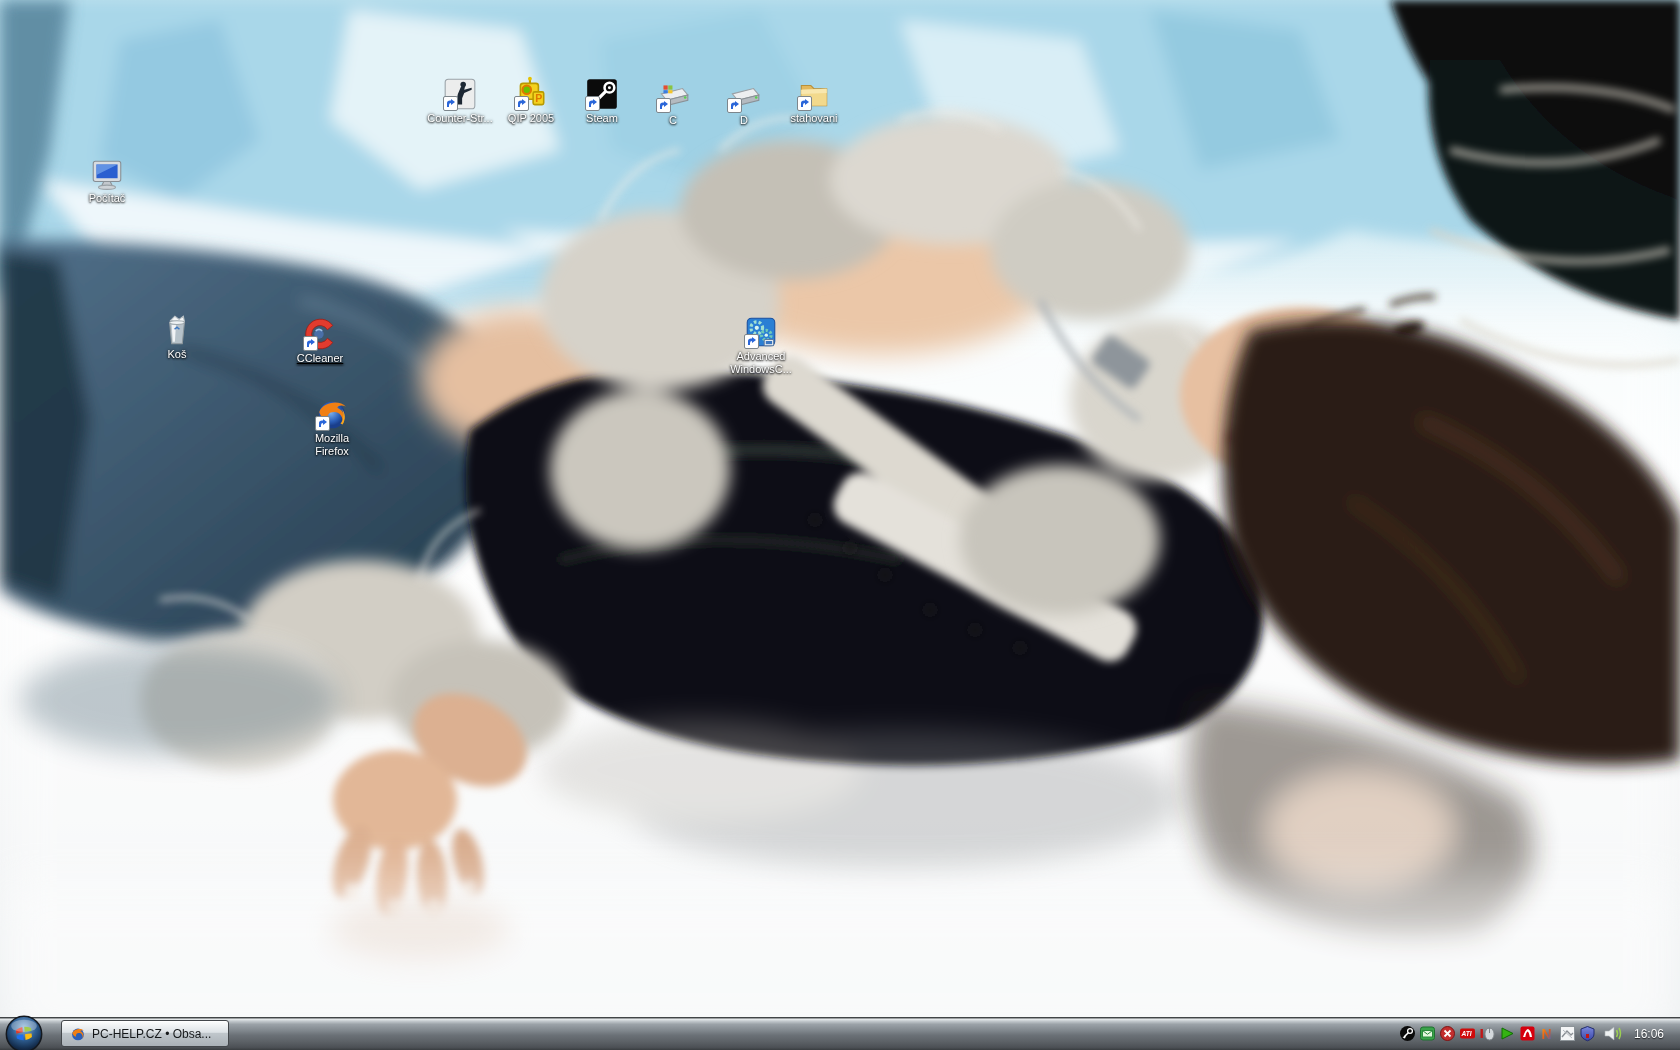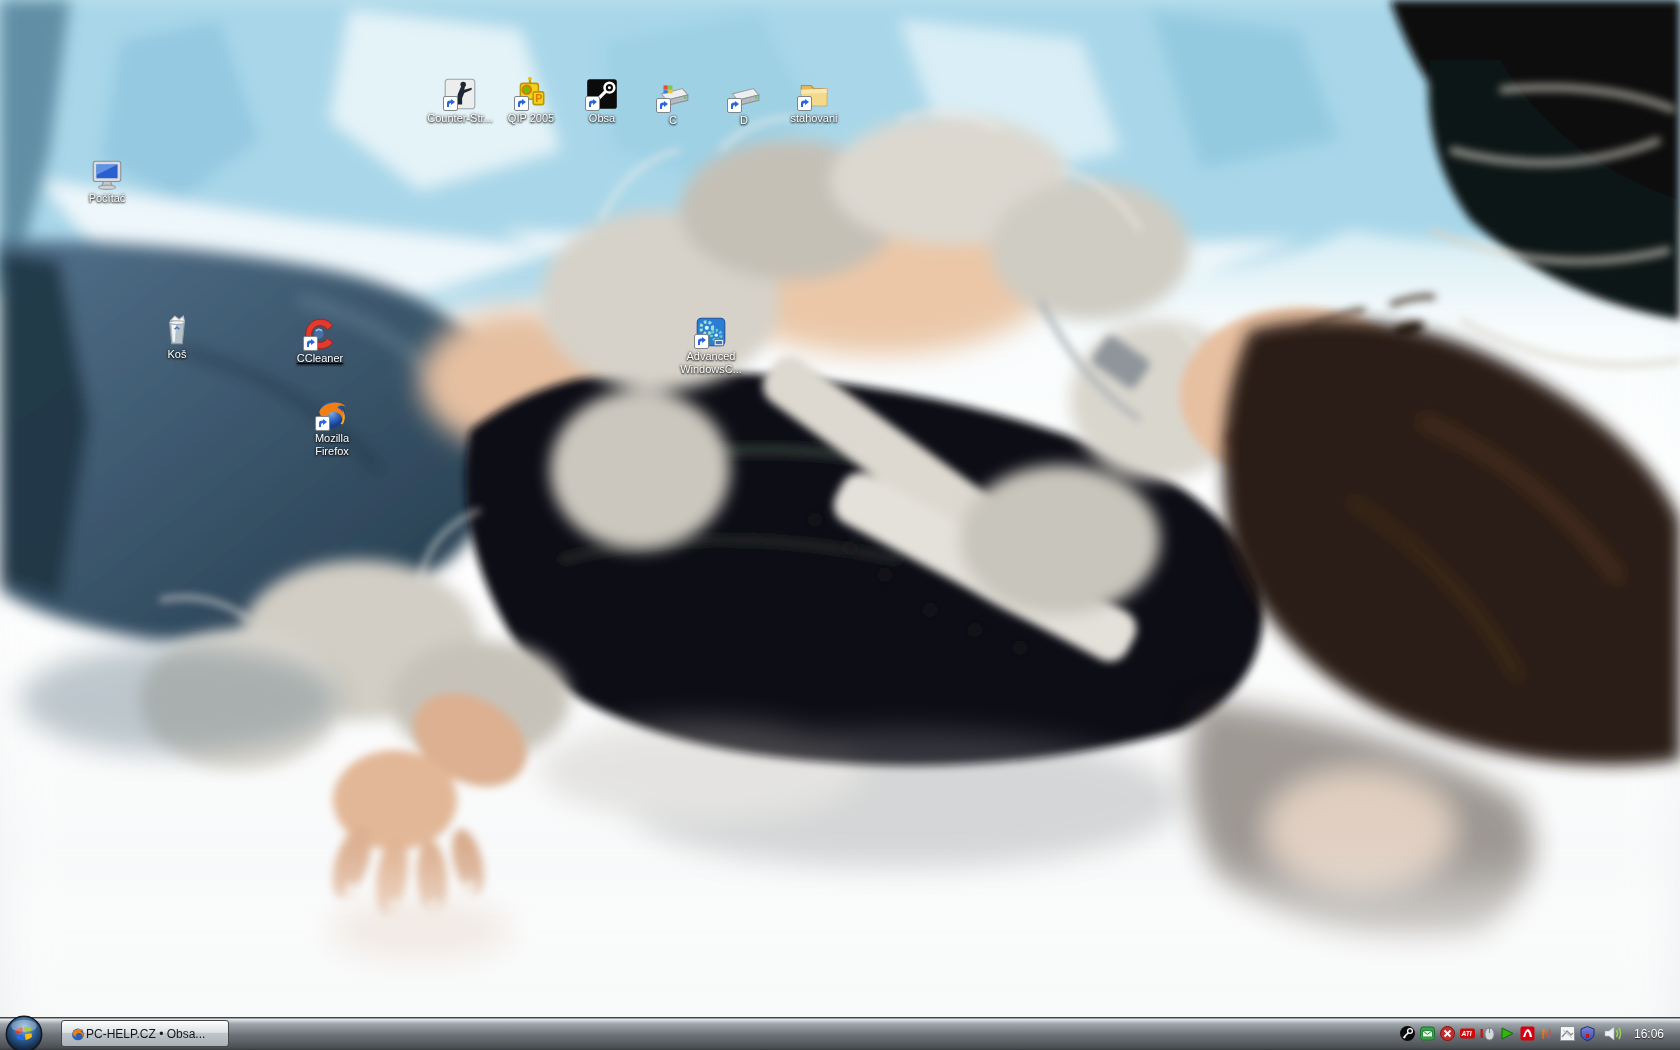--- a/index.html
+++ b/index.html
@@ -22,21 +22,21 @@
 
   
   .taskbar{position:absolute;left:0;bottom:0;width:1680px;height:33px;z-index:20;
     background:linear-gradient(to bottom,#3c4042 0,#45494b 3%,#eceff1 6%,#c6ccd0 12%,
       #9ba2a8 22%,#82898f 40%,#6b7177 55%,#5c6166 75%,#4c5055 92%,#393d40 100%);
     display:flex;align-items:center;}
   .start-button{width:38px;height:38px;margin-left:5px;margin-top:-4px;flex:0 0 auto;
     cursor:pointer;position:relative;top:2px;}
   .start-button svg{width:38px;height:38px;display:block;}
   .task-button{margin-left:18px;height:25px;width:150px;display:flex;align-items:center;
-    padding:0 8px;border:1px solid #43474b;border-radius:3px;cursor:pointer;
+    gap:6px;padding:0 8px;border:1px solid #43474b;border-radius:3px;cursor:pointer;
     background:linear-gradient(to bottom,#fdfefe,#dde2e6 45%,#bfc6cb 50%,#aab1b7 100%);
     box-shadow:inset 0 1px 0 rgba(255,255,255,.85);}
   .task-button .tb-icon{width:16px;height:16px;flex:0 0 auto;}
   .task-button .tb-label{font-size:12px;color:#15181a;white-space:nowrap;overflow:hidden;
     text-overflow:ellipsis;}
   .tray{margin-left:auto;display:flex;align-items:center;gap:3px;padding-right:10px;}
   .tray-icon{width:17px;height:17px;flex:0 0 auto;cursor:pointer;}
   .tray-icon svg{width:17px;height:17px;display:block;}
   .volume{width:22px;height:17px;margin-left:4px;cursor:pointer;}
   .volume svg{width:22px;height:17px;display:block;}
@@ -250,21 +250,21 @@
         <circle cx="24" cy="11" r="1.4" fill="#fff"></circle>
         <path d="M20.5,14.5 L12,23" stroke="#fff" stroke-width="3"></path>
         <path d="M8,24 L15,21 L13,26 Z" fill="#fff"></path>
       </svg>
       <span class="shortcut-badge">
         <svg viewBox="0 0 11 11">
             <path d="M2,9 L2,5 Q2,2.5 5,2.5 L6,2.5 L6,1 L10,4 L6,7 L6,5 Q4,5 4,7 L4,9 Z" fill="#2a66d9"></path>
           </svg>
       </span>
     </div>
-    <div class="icon-label">Obsa</div>
+    <div class="icon-label">Steam</div>
   </div>
 
   <div class="desktop-icon" style="left:625px;top:78px;">
     <div class="icon-art">
       <svg viewBox="0 0 34 34">
         <polygon points="6,15 26,10 31,16 11,21" fill="#eceef0" stroke="#9aa0a5"></polygon>
         <polygon points="11,21 31,16 31,21 11,26" fill="#b4bac0" stroke="#8a9196"></polygon>
         <circle cx="28.5" cy="18.5" r="1.2" fill="#57d14f"></circle>
         <rect x="8" y="7" width="4" height="4" fill="#e34f2f"></rect>
           <rect x="12.5" y="7" width="4" height="4" fill="#8ac440"></rect>
@@ -357,21 +357,21 @@
       </svg>
       <span class="shortcut-badge">
         <svg viewBox="0 0 11 11">
             <path d="M2,9 L2,5 Q2,2.5 5,2.5 L6,2.5 L6,1 L10,4 L6,7 L6,5 Q4,5 4,7 L4,9 Z" fill="#2a66d9"></path>
           </svg>
       </span>
     </div>
     <div class="icon-label">Mozilla Firefox</div>
   </div>
 
-  <div class="desktop-icon" style="left:663px;top:314px;">
+  <div class="desktop-icon" style="left:713px;top:314px;">
     <div class="icon-art">
       <svg viewBox="0 0 34 34">
         <rect x="4" y="4" width="26" height="26" rx="4" fill="#2a7fd4" stroke="#1b4f9e"></rect>
         <circle cx="13" cy="13" r="5.5" fill="none" stroke="#9fe0d4" stroke-width="3" stroke-dasharray="2.5 2"></circle>
         <circle cx="13" cy="13" r="2" fill="#d8f5ef"></circle>
         <circle cx="22" cy="20" r="4.5" fill="none" stroke="#6fc8b8" stroke-width="3" stroke-dasharray="2.2 1.8"></circle>
         <circle cx="22" cy="20" r="1.6" fill="#d8f5ef"></circle>
         <rect x="20" y="24" width="9" height="6" rx="1" fill="#e8edf2" stroke="#5a7aa0"></rect>
         <rect x="21.5" y="25.5" width="6" height="3" fill="#3b76c0"></rect>
       </svg>

